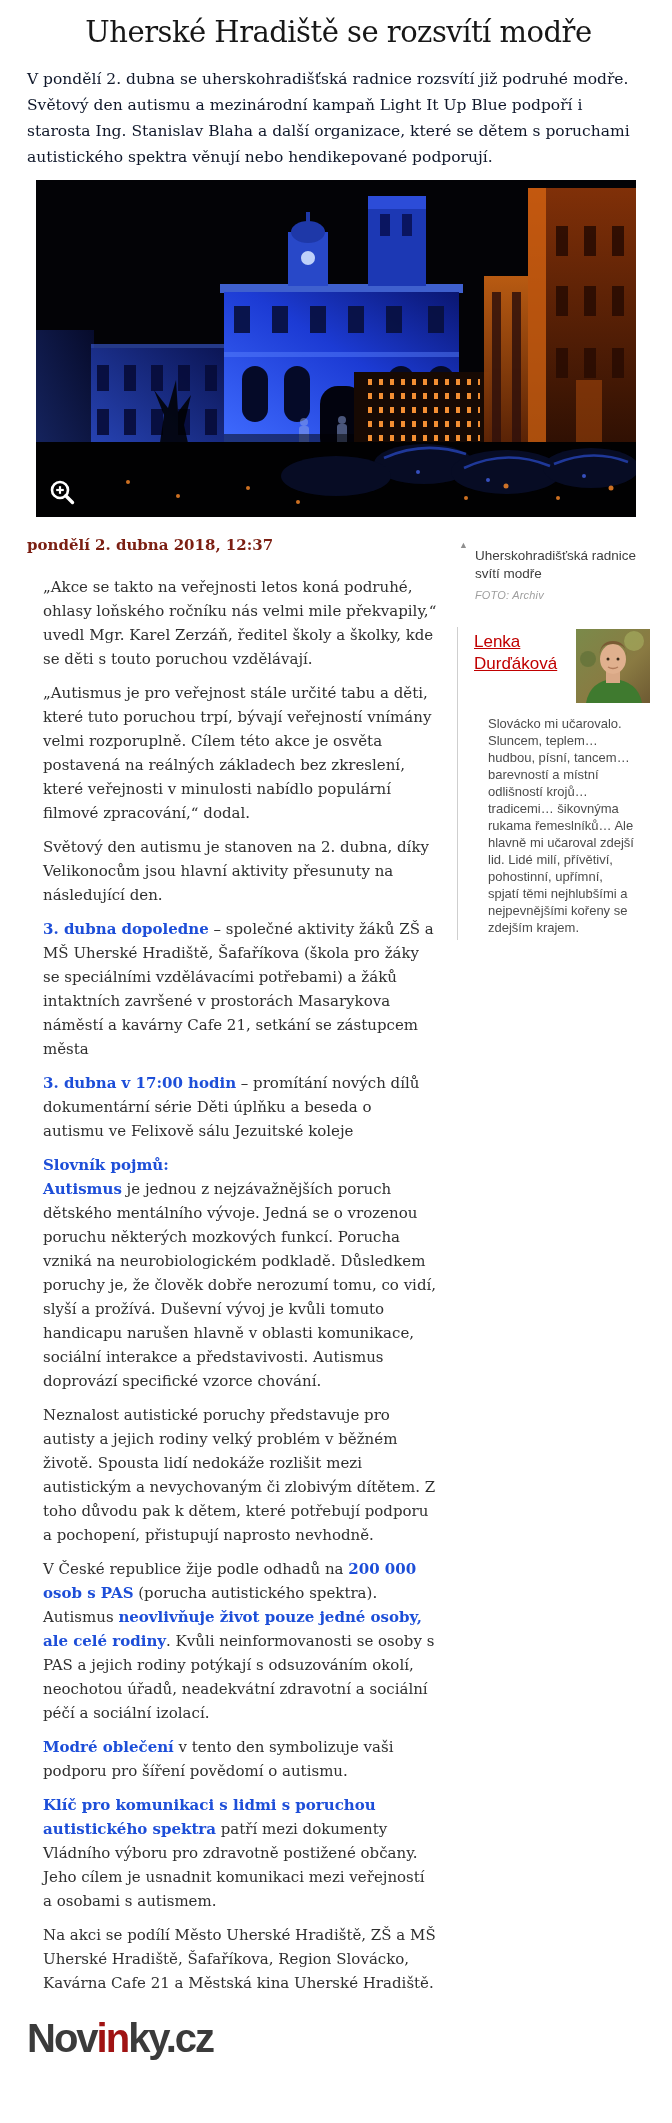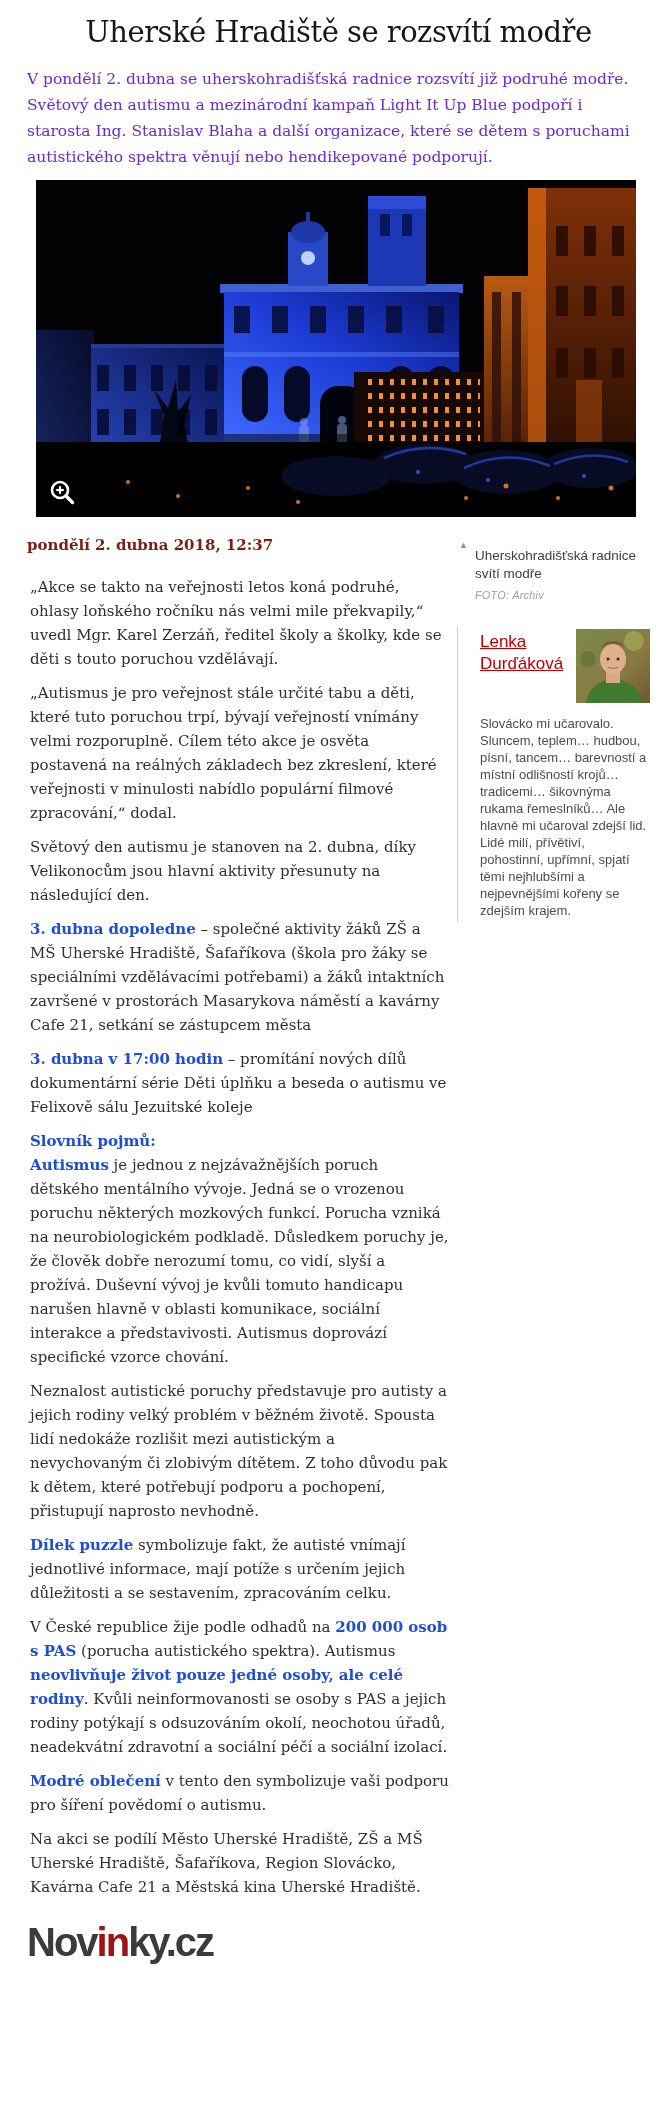--- a/index.html
+++ b/index.html
@@ -1,37 +1,37 @@
 <!DOCTYPE html>
 <html><head>
 <meta charset="utf-8">
 <style>
   html,body{margin:0;padding:0;background:#fff;}
   body{width:672px;font-family:"DejaVu Serif",serif;color:#2f2f2f;}
   .page{width:672px;padding:0 22px 18px 27px;box-sizing:border-box;}
   h1.title{margin:14px 0 16px;font-size:29px;line-height:36px;font-weight:normal;color:#171717;letter-spacing:-.5px;text-align:center;}
-  .lead{margin:0 0 10px;font-size:15.5px;line-height:26px;color:#6d28d9;}
+  .lead{margin:0 0 10px;font-size:15.5px;line-height:26px;color:#0f172a;}
   .photo{position:relative;width:600px;height:337px;margin-left:9px;background:#030306;cursor:pointer;}
   .photo svg.scene{display:block;width:100%;height:100%;}
   .zoomicon{position:absolute;left:13px;bottom:11px;width:27px;height:27px;display:block;}
   .cols{display:flex;margin-top:19px;}
   .col-main{width:426px;flex:0 0 426px;}
   .col-side{flex:1;margin-left:4px;font-family:"Liberation Sans",sans-serif;}
   .pubdate{font-size:15px;font-weight:bold;color:#7b1f12;margin-bottom:21px;}
-  #paragraphs p{margin:0 3px 10px;font-size:15px;line-height:24px;color:#2f2f2f;}
+  #paragraphs p{margin:0 16px 10px;font-size:15px;line-height:24px;color:#2f2f2f;}
   #paragraphs b{color:#1d4ed8;}
   .caption{display:flex;align-items:flex-start;}
   .cap-marker{font-size:9px;color:#8f8f8f;margin:4px 7px 0 2px;flex:0 0 auto;}
   .cap-text{font-size:13.5px;line-height:18px;color:#3d3d3d;margin-top:11px;}
   .cap-credit{font-size:11px;color:#9e9e9e;margin-top:6px;letter-spacing:.2px;font-style:italic;}
-  .authorbox{margin-top:26px;border-left:1px solid #cfcfcf;padding:2px 0 4px 22px;}
+  .authorbox{margin-top:26px;border-left:1px solid #cfcfcf;padding:2px 0 4px 16px;}
   .ab-top{display:flex;}
   .author-link{display:block;font-size:17px;line-height:22px;color:#c00000;text-decoration:underline;flex:1;padding-top:2px;}
   .author-photo{flex:0 0 74px;width:74px;height:74px;margin-left:6px;}
-  .bio{margin:12px 0 0;font-size:13px;line-height:17px;color:#4c4c4c;}
+  .bio{margin:12px 14px 0;font-size:13px;line-height:17px;color:#4c4c4c;}
   .logo{margin-top:12px;font-family:"Liberation Sans",sans-serif;font-weight:bold;font-size:40px;line-height:42px;letter-spacing:-2px;color:#3b3b3b;cursor:pointer;display:inline-block;}
   .logo .red{color:#a01313;}
 </style>
 </head>
 <body>
 
 <div class="page">
 
   <h1 class="title">Uherské Hradiště se rozsvítí modře</h1>
 
@@ -166,23 +166,23 @@
     <div class="col-main">
       <div class="pubdate">pondělí 2. dubna 2018, 12:37</div>
       <div id="paragraphs">
           <p><span>„Akce se takto na veřejnosti letos koná podruhé, ohlasy loňského ročníku nás velmi mile překvapily,“ uvedl Mgr. Karel Zerzáň, ředitel školy a školky, kde se děti s touto poruchou vzdělávají.</span></p>
           <p><span>„Autismus je pro veřejnost stále určité tabu a děti, které tuto poruchou trpí, bývají veřejností vnímány velmi rozporuplně. Cílem této akce je osvěta postavená na reálných základech bez zkreslení, které veřejnosti v minulosti nabídlo populární filmové zpracování,“ dodal.</span></p>
           <p><span>Světový den autismu je stanoven na 2. dubna, díky Velikonocům jsou hlavní aktivity přesunuty na následující den.</span></p>
           <p><b>3. dubna dopoledne</b><span> – společné aktivity žáků ZŠ a MŠ Uherské Hradiště, Šafaříkova (škola pro žáky se speciálními vzdělávacími potřebami) a žáků intaktních završené v prostorách Masarykova náměstí a kavárny Cafe 21, setkání se zástupcem města</span></p>
           <p><b>3. dubna v 17:00 hodin</b><span> – promítání nových dílů dokumentární série Děti úplňku a beseda o autismu ve Felixově sálu Jezuitské koleje</span></p>
           <p><b>Slovník pojmů:</b><br><b>Autismus</b><span> je jednou z nejzávažnějších poruch dětského mentálního vývoje. Jedná se o vrozenou poruchu některých mozkových funkcí. Porucha vzniká na neurobiologickém podkladě. Důsledkem poruchy je, že člověk dobře nerozumí tomu, co vidí, slyší a prožívá. Duševní vývoj je kvůli tomuto handicapu narušen hlavně v oblasti komunikace, sociální interakce a představivosti. Autismus doprovází specifické vzorce chování.</span></p>
           <p><span>Neznalost autistické poruchy představuje pro autisty a jejich rodiny velký problém v běžném životě. Spousta lidí nedokáže rozlišit mezi autistickým a nevychovaným či zlobivým dítětem. Z toho důvodu pak k dětem, které potřebují podporu a pochopení, přistupují naprosto nevhodně.</span></p>
-          <p><b>Dílek puzzle</b><span> symbolizuje fakt, že autisté vnímají jednotlivé informace, mají potíže s určením jejich důležitosti a se sestavením, zpracováním celku.</span></p>
           <p><span>V České republice žije podle odhadů na </span><b>200 000 osob s PAS</b><span> (porucha autistického spektra). Autismus </span><b>neovlivňuje život pouze jedné osoby, ale celé rodiny</b><span>. Kvůli neinformovanosti se osoby s PAS a jejich rodiny potýkají s odsuzováním okolí, neochotou úřadů, neadekvátní zdravotní a sociální péčí a sociální izolací.</span></p>
           <p><b>Modré oblečení</b><span> v tento den symbolizuje vaši podporu pro šíření povědomí o autismu.</span></p>
+          <p><b>Klíč pro komunikaci s lidmi s poruchou autistického spektra</b><span> patří mezi dokumenty Vládního výboru pro zdravotně postižené občany. Jeho cílem je usnadnit komunikaci mezi veřejností a osobami s autismem.</span></p>
           <p><span>Na akci se podílí Město Uherské Hradiště, ZŠ a MŠ Uherské Hradiště, Šafaříkova, Region Slovácko, Kavárna Cafe 21 a Městská kina Uherské Hradiště.</span></p>
         </div>
       <div class="logo">
         <span>Nov</span><span class="red">in</span><span>ky.cz</span>
         
       </div>
     </div>
 
     <div class="col-side">
       <div class="caption">

